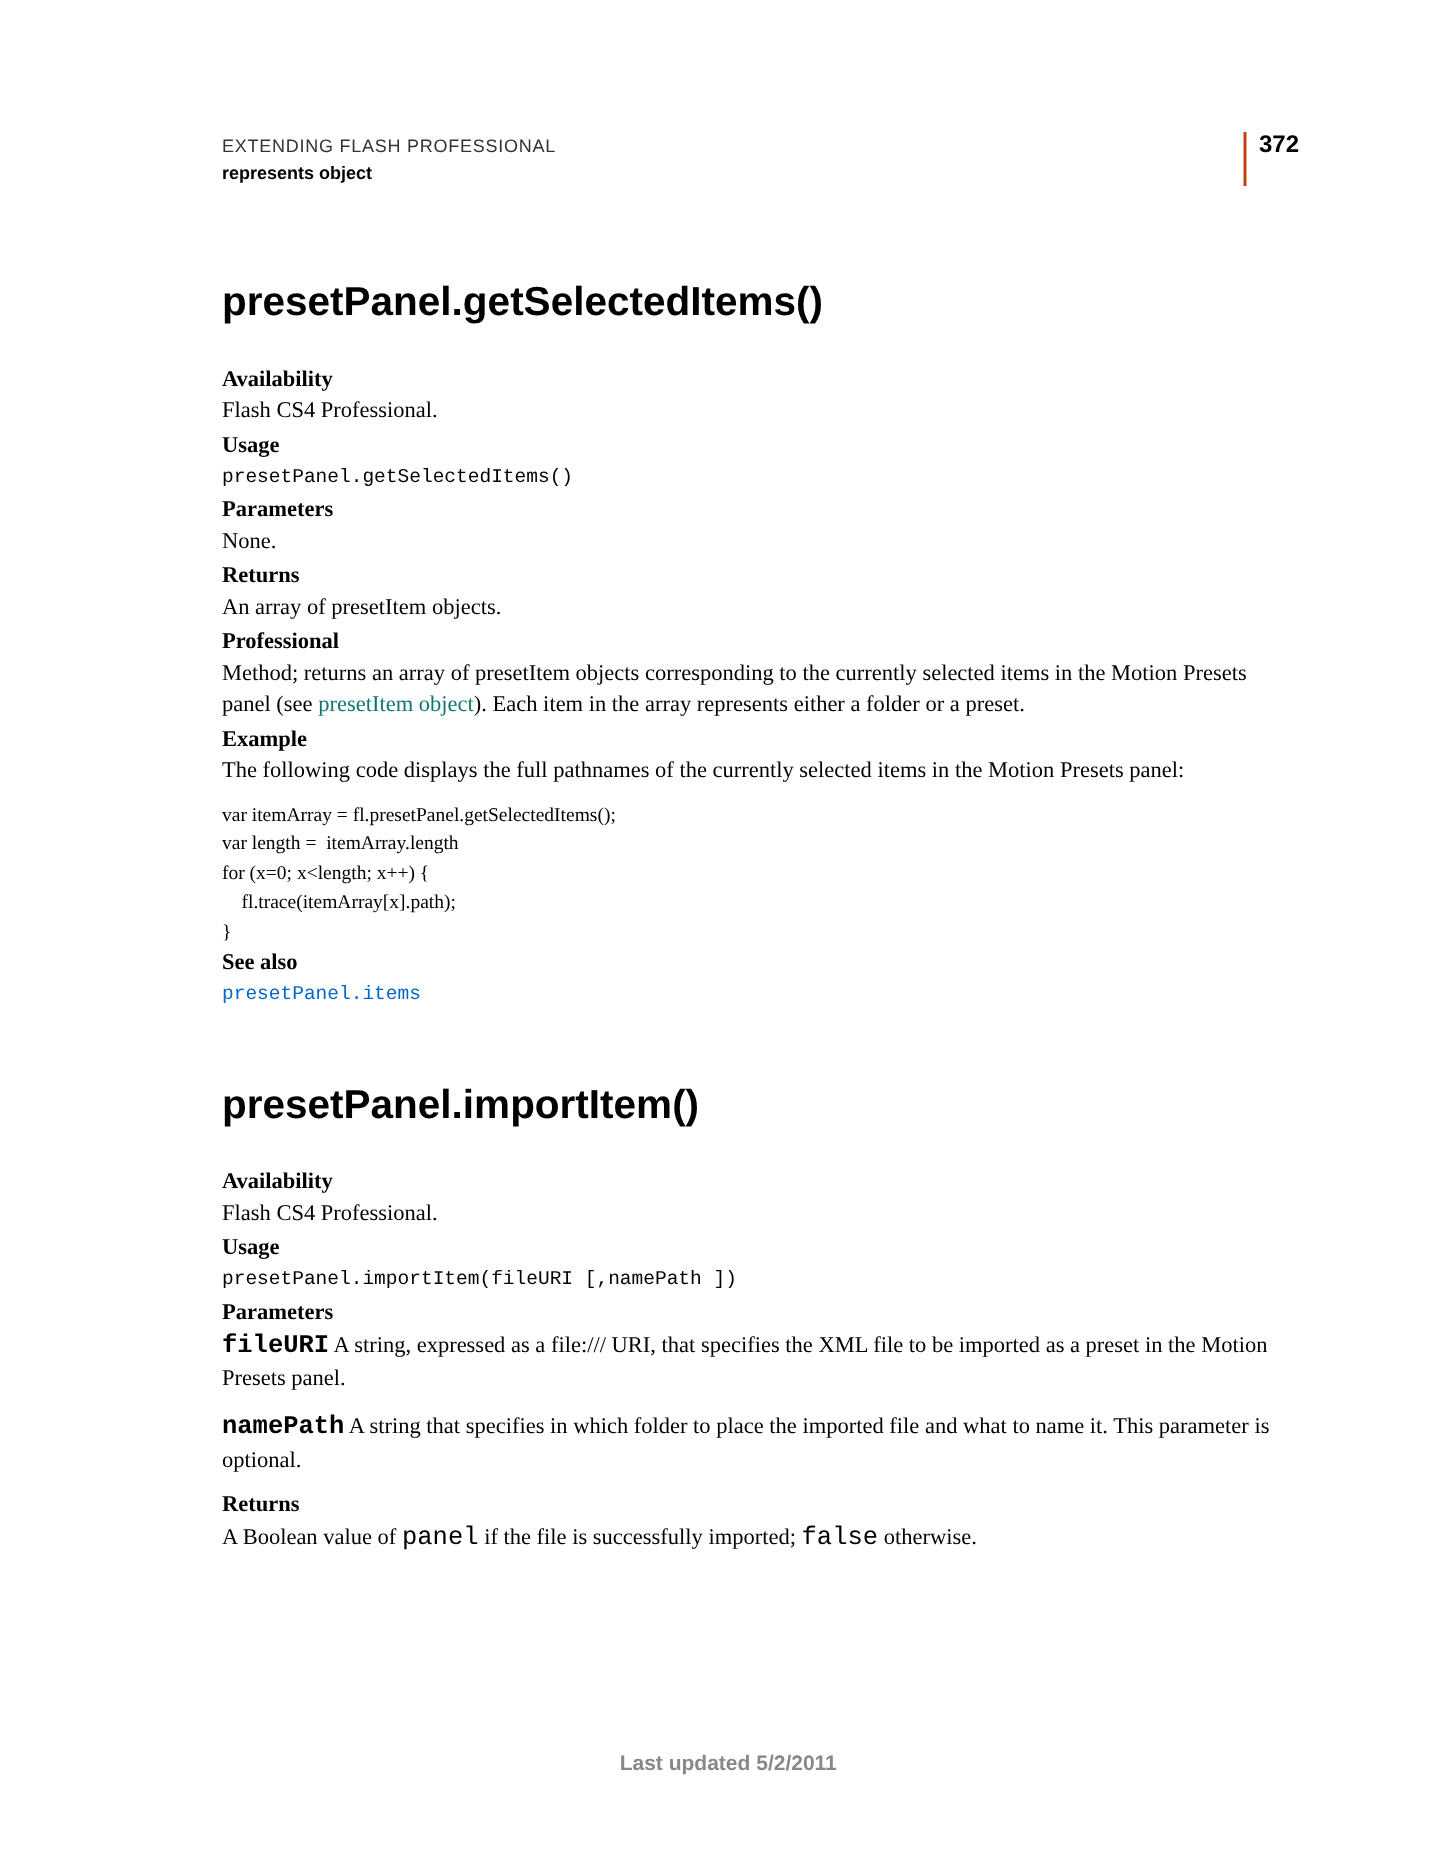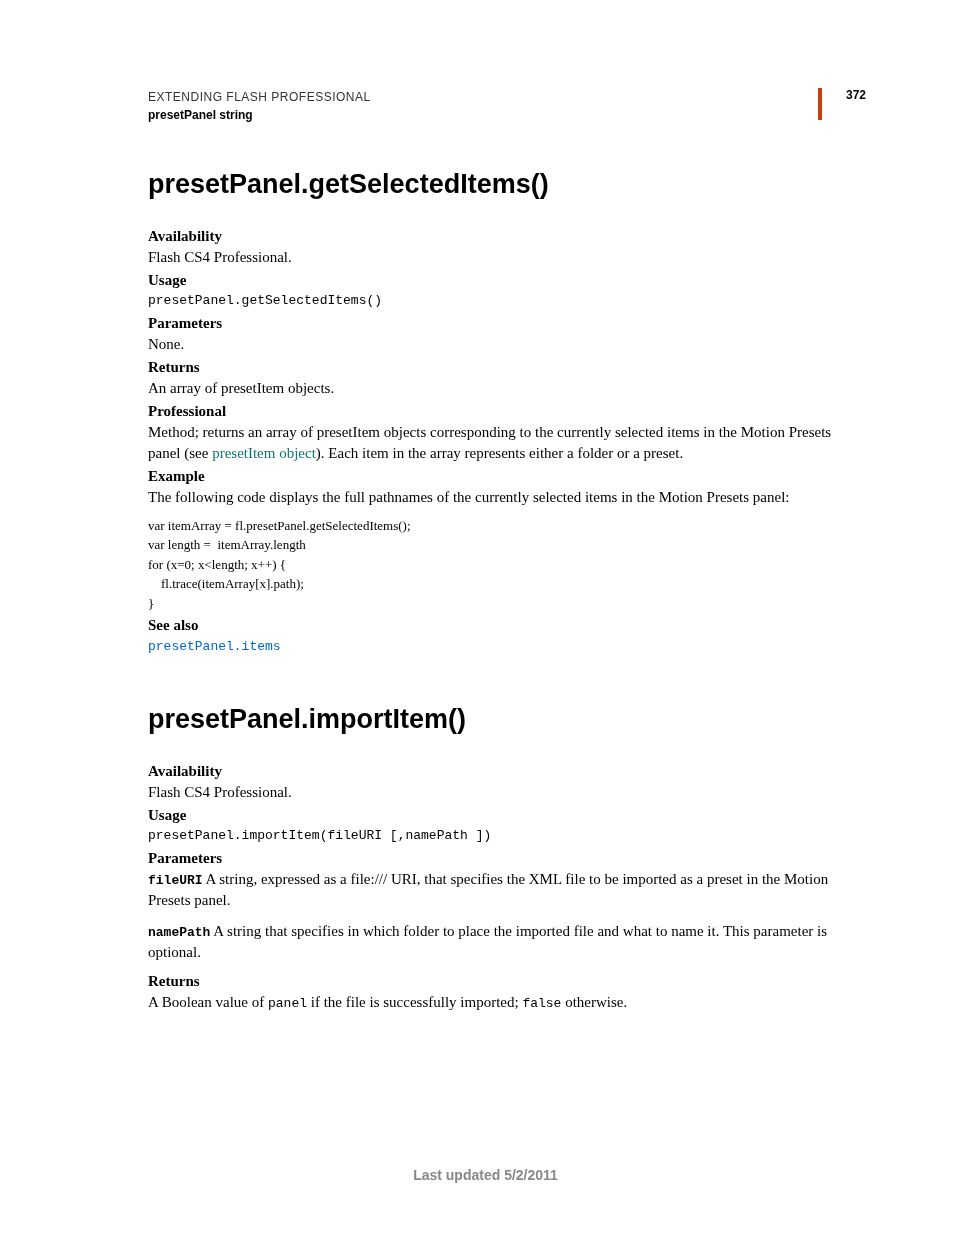--- a/index.html
+++ b/index.html
@@ -9,39 +9,39 @@
     color: #000;
     width: 954px;
     height: 1235px;
     position: relative;
     padding: 88px 88px 60px 148px;
   }
   .header {
     display: flex;
     justify-content: space-between;
     align-items: flex-start;
-    margin-bottom: 45px;
+    margin-bottom: 62px;
   }
   .header-left { font-size: 12px; line-height: 1.5; }
   .header-breadcrumb {
     font-family: "Myriad Pro", Arial, Helvetica, sans-serif;
     letter-spacing: 0.5px;
     color: #333;
   }
   .header-title {
     font-family: "Myriad Pro", Arial, Helvetica, sans-serif;
     font-weight: bold;
     color: #000;
   }
   .page-num {
     font-family: "Myriad Pro", Arial, Helvetica, sans-serif;
     font-weight: bold;
-    font-size: 12px;
-    border-left: 4px solid #c2410c;
-    padding-left: 24px;
+    font-size: 16px;
+    border-left: 2px solid #c2410c;
+    padding-left: 8px;
     padding-bottom: 18px;
   }
   h1 {
     font-family: "Myriad Pro", Arial, Helvetica, sans-serif;
     font-weight: bold;
     font-size: 27px;
     margin-bottom: 28px;
     color: #000;
   }
   .sec-label {
@@ -58,21 +58,21 @@
   }
   .code {
     font-family: "Courier New", Courier, monospace;
     font-size: 13px;
     line-height: 1.5;
     white-space: pre;
     margin-top: 2px;
   }
   .code-inline {
     font-family: "Courier New", Courier, monospace;
-    font-size: 13px;
+    font-size: 17px;
   }
   a.link { color: #0f766e; text-decoration: none; }
   .code-link {
     font-family: "Courier New", Courier, monospace;
     font-size: 13px;
     color: #0066cc;
     text-decoration: none;
   }
   .section-gap { margin-top: 50px; }
   .footer {
@@ -86,21 +86,21 @@
     color: #888;
   }
   .param-block { margin-bottom: 10px; }
 </style>
 </head>
 <body>
 
 <div class="header">
   <div class="header-left">
     <div class="header-breadcrumb">EXTENDING FLASH PROFESSIONAL</div>
-    <div class="header-title">presetPanel string</div>
+    <div class="header-title">represents object</div>
   </div>
   <div class="page-num">372</div>
 </div>
 
 <h1>presetPanel.getSelectedItems()</h1>
 
 <div class="sec-label">Availability</div>
 <div class="body-text">Flash CS4 Professional.</div>
 
 <div class="sec-label">Usage</div>

